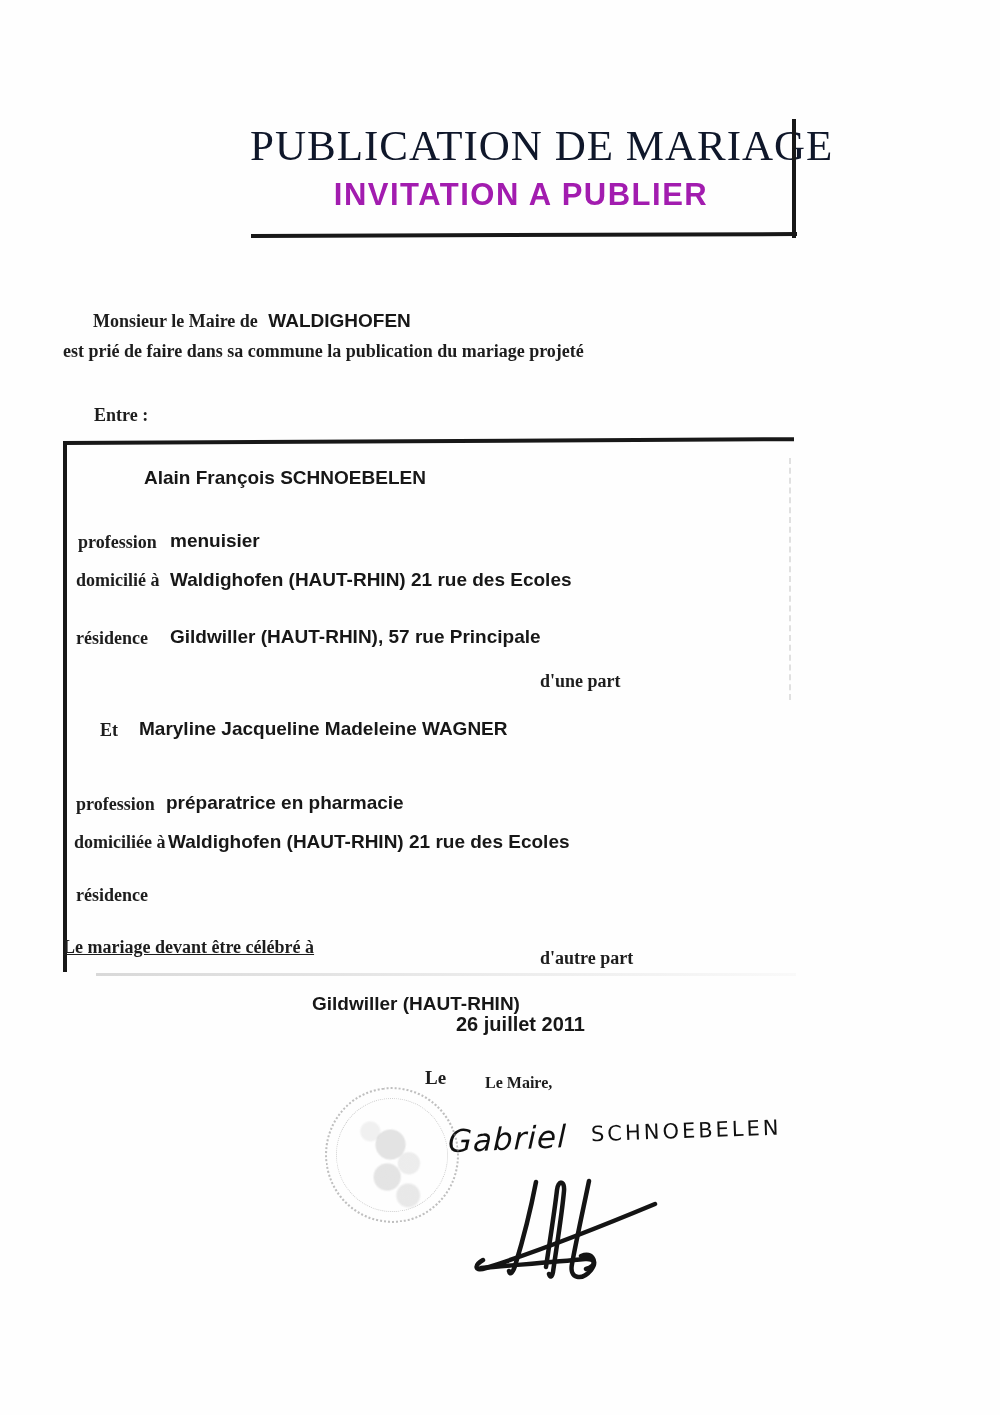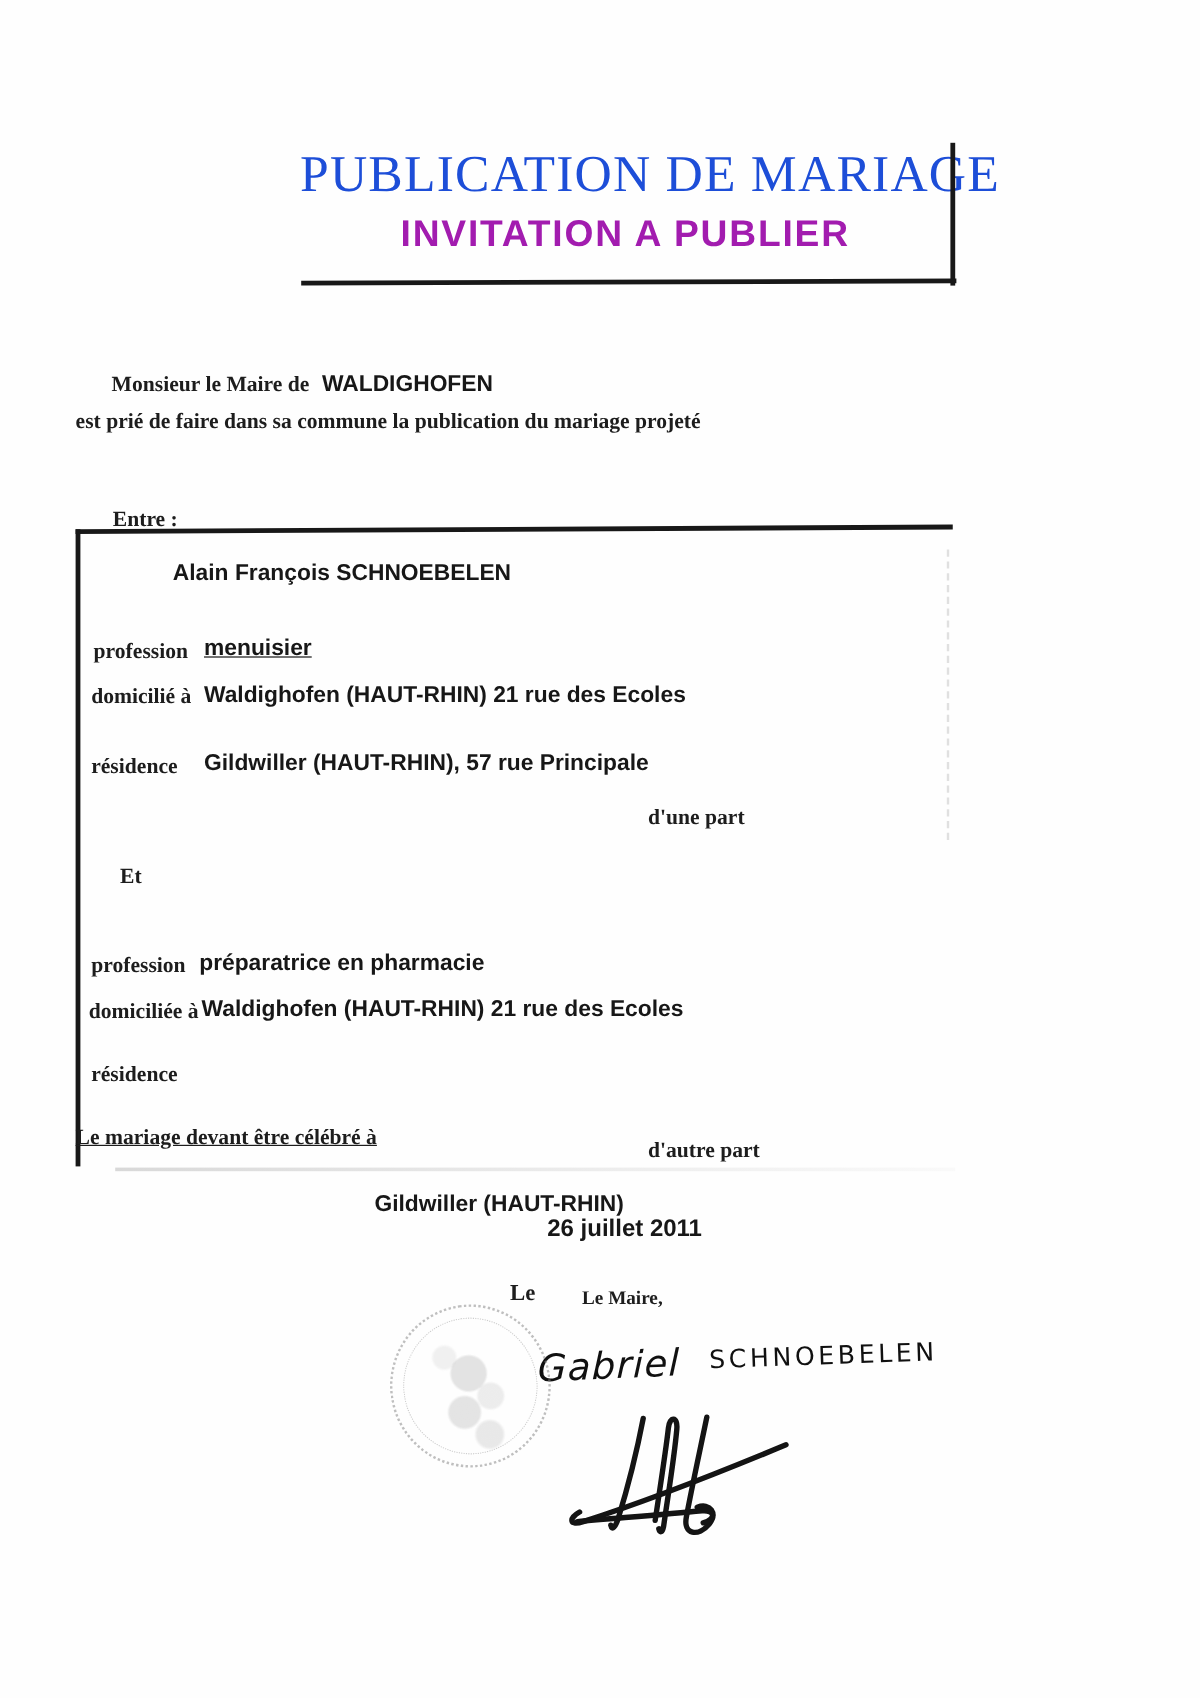--- a/index.html
+++ b/index.html
@@ -7,21 +7,21 @@
     position:relative;width:1000px;height:1415px;margin:0 auto;
     background:#fefefe;overflow:hidden;
     font-family:"Liberation Serif",serif;color:#1c1c1c;
   }
   .abs{position:absolute;white-space:nowrap;}
   .serif-b{font-family:"Liberation Serif",serif;font-weight:700;color:#1d1d1d;}
   .sans-b{font-family:"Liberation Sans",sans-serif;font-weight:700;color:#171717;}
   .doc-title{
     left:250px;top:121px;width:542px;text-align:center;
     font-family:"Liberation Serif",serif;font-weight:400;font-size:43px;
-    letter-spacing:1px;color:#1d4ed8;
+    letter-spacing:1px;color:#0f172a;
   }
   .doc-subtitle{
     left:250px;top:177px;width:542px;text-align:center;
     font-family:"Liberation Sans",sans-serif;font-weight:700;font-size:31px;
     letter-spacing:1.5px;color:#a21caf;
   }
   .rule{background:#181818;}
   .faint-rule{
     background:linear-gradient(90deg,rgba(140,140,140,.55),rgba(165,165,165,.35) 55%,rgba(190,190,190,.12));
   }
@@ -66,41 +66,42 @@
   <div class="abs doc-subtitle">INVITATION A PUBLIER</div>
   <div class="abs rule" style="left:792px;top:119px;width:4px;height:119px;"></div>
   <div class="abs rule" style="left:251px;top:233px;width:546px;height:4px;transform:rotate(-0.2deg);"></div>
 
   <div class="abs serif-b t18" style="left:63px;top:341px;">est prié de faire dans sa commune la publication du mariage projeté</div>
   <div class="abs serif-b t18" style="left:93px;top:310px;">
     <span>Monsieur le Maire de</span>
     <span class="sans-b t19" style="margin-left:6px;">WALDIGHOFEN</span>
   </div>
 
-  <div class="abs serif-b t18" style="left:94px;top:422px;">Entre :</div>
+  <div class="abs serif-b t18" style="left:94px;top:405px;">Entre :</div>
 
   <div class="abs rule" style="left:63px;top:441px;width:731px;height:4px;transform:rotate(-0.3deg);transform-origin:left bottom;"></div>
   <div class="abs rule" style="left:63px;top:441px;width:4px;height:531px;"></div>
   <div class="abs faint-rule" style="left:96px;top:973px;width:700px;height:3px;opacity:.6;"></div>
   <div class="abs faint-dash" style="left:789px;top:458px;height:242px;width:0;"></div>
 
   <div class="abs sans-b t19" style="left:144px;top:467px;">Alain François SCHNOEBELEN</div>
 
   <div class="abs serif-b t18" style="left:78px;top:532px;">profession</div>
-  <div class="abs sans-b t19" style="left:170px;top:530px;text-decoration:underline;">menuisier</div>
+  <div class="abs sans-b t19" style="left:170px;top:530px;">menuisier</div>
 
   <div class="abs serif-b t18" style="left:76px;top:570px;">domicilié à</div>
   <div class="abs sans-b t19" style="left:170px;top:569px;">Waldighofen (HAUT-RHIN) 21 rue des Ecoles</div>
 
   <div class="abs serif-b t18" style="left:76px;top:628px;">résidence</div>
   <div class="abs sans-b t19" style="left:170px;top:626px;">Gildwiller (HAUT-RHIN), 57 rue Principale</div>
 
   <div class="abs serif-b t18" style="left:540px;top:671px;">d'une part</div>
 
   <div class="abs serif-b t18" style="left:100px;top:720px;">Et</div>
+  <div class="abs sans-b t19" style="left:139px;top:718px;">Maryline Jacqueline Madeleine WAGNER</div>
 
   <div class="abs serif-b t18" style="left:76px;top:794px;">profession</div>
   <div class="abs sans-b t19" style="left:166px;top:792px;">préparatrice en pharmacie</div>
 
   <div class="abs serif-b t18" style="left:74px;top:832px;">domiciliée à</div>
   <div class="abs sans-b t19" style="left:168px;top:831px;">Waldighofen (HAUT-RHIN) 21 rue des Ecoles</div>
 
   <div class="abs serif-b t18" style="left:76px;top:885px;">résidence</div>
   <div class="abs sans-b t19" style="left:170px;top:883px;"></div>
 

